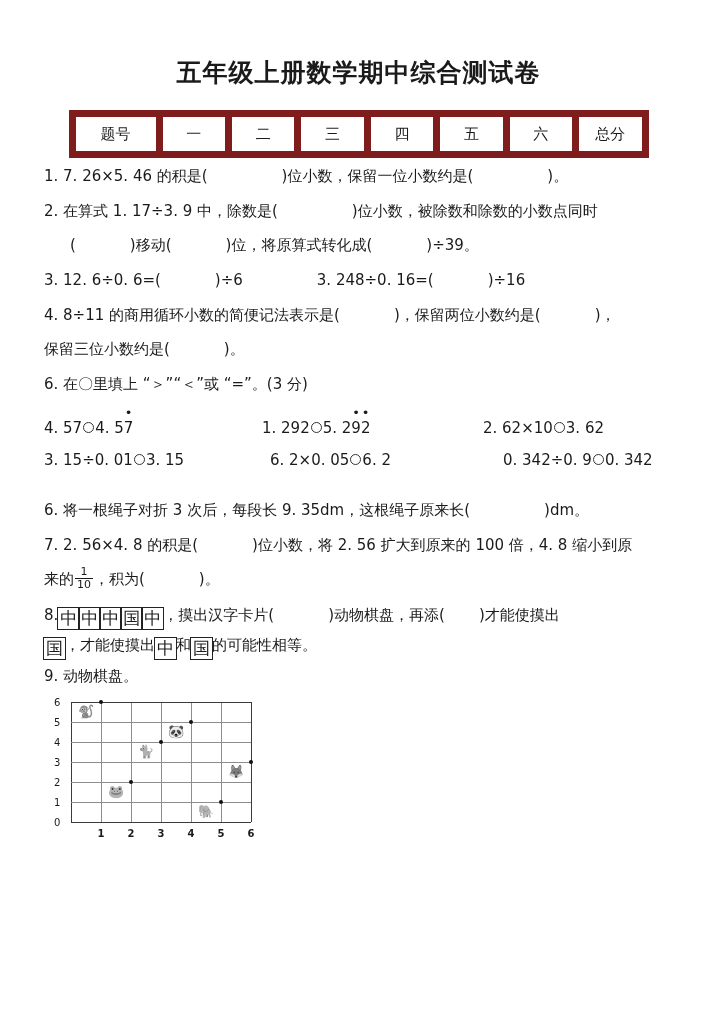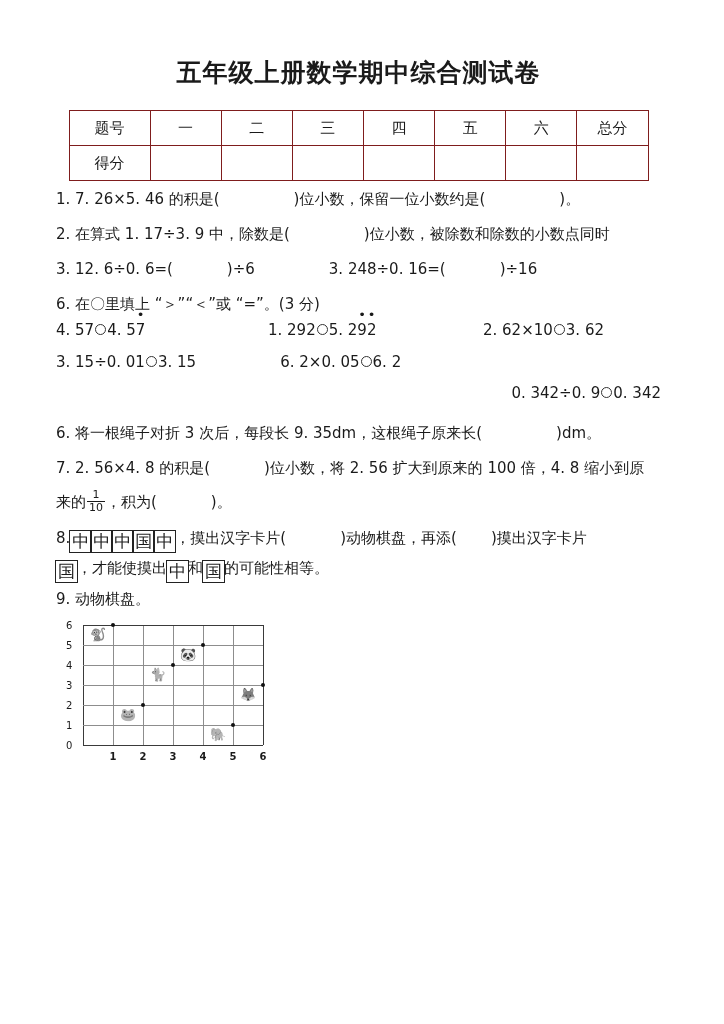--- a/index.html
+++ b/index.html
@@ -13,21 +13,21 @@
     font-family: "Liberation Serif", "DejaVu Serif", serif;
     color: #1a1a1a;
     position: relative;
     overflow: hidden;
   }
   .page {
     width: 717px;
     height: 1024px;
     position: relative;
     box-sizing: border-box;
-    padding: 0 56px;
+    padding: 0 44px;
   }
 
   
   .title {
     text-align: center;
     font-size: 25px;
     font-weight: bold;
     letter-spacing: 1px;
     margin: 0;
     padding-top: 56px;
@@ -39,21 +39,21 @@
     display: flex;
     justify-content: center;
     margin-top: 21px;
   }
   table.score-table {
     border-collapse: collapse;
     width: 580px;
     table-layout: fixed;
   }
   table.score-table td {
-    border: 1px solid #7f1d1d;
+    border: 7px solid #7f1d1d;
     height: 32px;
     text-align: center;
     vertical-align: middle;
     font-size: 15px;
     font-family: "DejaVu Sans", "Liberation Sans", sans-serif;
   }
   table.score-table td.rowhead {
     width: 78px;
   }
 
@@ -201,75 +201,70 @@
           <tr>
         <td class="rowhead">题号</td>
         <td>一</td>
         <td>二</td>
         <td>三</td>
         <td>四</td>
         <td>五</td>
         <td>六</td>
         <td>总分</td>
       </tr>
-      <tr>
-        <td class="rowhead">得分</td>
-        <td></td>
-        <td></td>
-        <td></td>
-        <td></td>
-        <td></td>
-        <td></td>
-        <td></td>
-      </tr>
     </tbody>
       </table>
   </div>
 
 
   <div class="q">
     <span class="ln"><span>1. 7. 26×5. 46 的积是(</span><span class="blank b-lg"></span><span>)位小数，保留一位小数约是(</span><span class="blank b-lg"></span><span>)。</span></span>
   </div>
 
   <div class="q">
     <span class="ln"><span>2. 在算式 1. 17÷3. 9 中，除数是(</span><span class="blank b-lg"></span><span>)位小数，被除数和除数的小数点同时</span></span>
+    <span class="ln indent"><span>(</span><span class="blank b-md"></span><span>)移动(</span><span class="blank b-md"></span><span>)位，将原算式转化成(</span><span class="blank b-md"></span><span>)÷39。</span></span>
   </div>
 
   <div class="q">
     <span class="ln"><span>3. 12. 6÷0. 6=(</span><span class="blank b-md"></span><span>)÷6</span><span class="blank b-lg"></span><span>3. 248÷0. 16=(</span><span class="blank b-md"></span><span>)÷16</span></span>
   </div>
 
+  <div class="q">
+    <span class="ln"><span>4. 8÷11 的商用循环小数的简便记法表示是(</span><span class="blank b-md"></span><span>)，保留两位小数约是(</span><span class="blank b-md"></span><span>)，</span></span>
+    <span class="ln"><span>保留三位小数约是(</span><span class="blank b-md"></span><span>)。</span></span>
+  </div>
 
   <div class="q">
     <span class="ln">6. 在〇里填上 “＞”“＜”或 “=”。(3 分)</span>
   </div>
 
-  <div class="cmp-row" style="">
+  <div class="cmp-row" style="margin-top:18px;gap:6px;">
     <span class="cell c1"><span>4. 57</span><span class="circ"></span><span>4. 5</span><span class="rep">7</span></span>
     <span class="cell c2"><span>1. 292</span><span class="circ"></span><span>5. 2</span><span class="rep">9</span><span class="rep">2</span></span>
     <span class="cell"><span>2. 62×10</span><span class="circ"></span><span>3. 62</span></span>
   </div>
 
   <div class="cmp-row" style="margin-top:14px;">
     <span class="cell c1"><span>3. 15÷0. 01</span><span class="circ"></span><span>3. 15</span></span>
     <span class="cell c2" style="padding-left:14px;"><span>6. 2×0. 05</span><span class="circ"></span><span>6. 2</span></span>
-    <span class="cell" style="padding-left:18px;margin-top:31px;"><span>0. 342÷0. 9</span><span class="circ"></span><span>0. 342</span></span>
-  </div>
-
-  <div class="q" style="margin-top:14px;">
+    <span class="cell" style="padding-left:18px;"><span>0. 342÷0. 9</span><span class="circ"></span><span>0. 342</span></span>
+  </div>
+
+  <div class="q" style="margin-top:24px;">
     <span class="ln"><span>6. 将一根绳子对折 3 次后，每段长 9. 35dm，这根绳子原来长(</span><span class="blank b-lg"></span><span>)dm。</span></span>
   </div>
 
   <div class="q">
     <span class="ln"><span>7. 2. 56×4. 8 的积是(</span><span class="blank b-md"></span><span>)位小数，将 2. 56 扩大到原来的 100 倍，4. 8 缩小到原</span></span>
     <span class="ln"><span>来的</span><span class="frac"><span class="num">1</span><span class="den">10</span></span><span>，积为(</span><span class="blank b-md"></span><span>)。</span></span>
   </div>
 
   <div class="q tight" style="line-height:30px;">
-    <span class="ln"><span>8.</span><span class="card-grp"><span class="card">中</span><span class="card">中</span><span class="card">中</span><span class="card">国</span><span class="card">中</span></span><span>，摸出汉字卡片(</span><span class="blank b-md"></span><span>)动物棋盘，再添(</span><span class="blank b-sm"></span><span>)摸出汉字卡片</span></span>
+    <span class="ln"><span>8.</span><span class="card-grp"><span class="card">中</span><span class="card">中</span><span class="card">中</span><span class="card">国</span><span class="card">中</span></span><span>，摸出汉字卡片(</span><span class="blank b-md"></span><span>)动物棋盘，再添(</span><span class="blank b-sm"></span><span>)才能使摸出</span></span>
     <span class="ln"><span class="card">国</span><span>，才能使摸出</span><span class="card">中</span><span>和</span><span class="card">国</span><span>的可能性相等。</span></span>
   </div>
 
   <div class="q tight" style="line-height:24px;">
     <span class="ln">9. 动物棋盘。</span>
   </div>
 
   <div class="grid-block">
     <div class="gwrap">
       <div class="glines" id="grid-lines">

